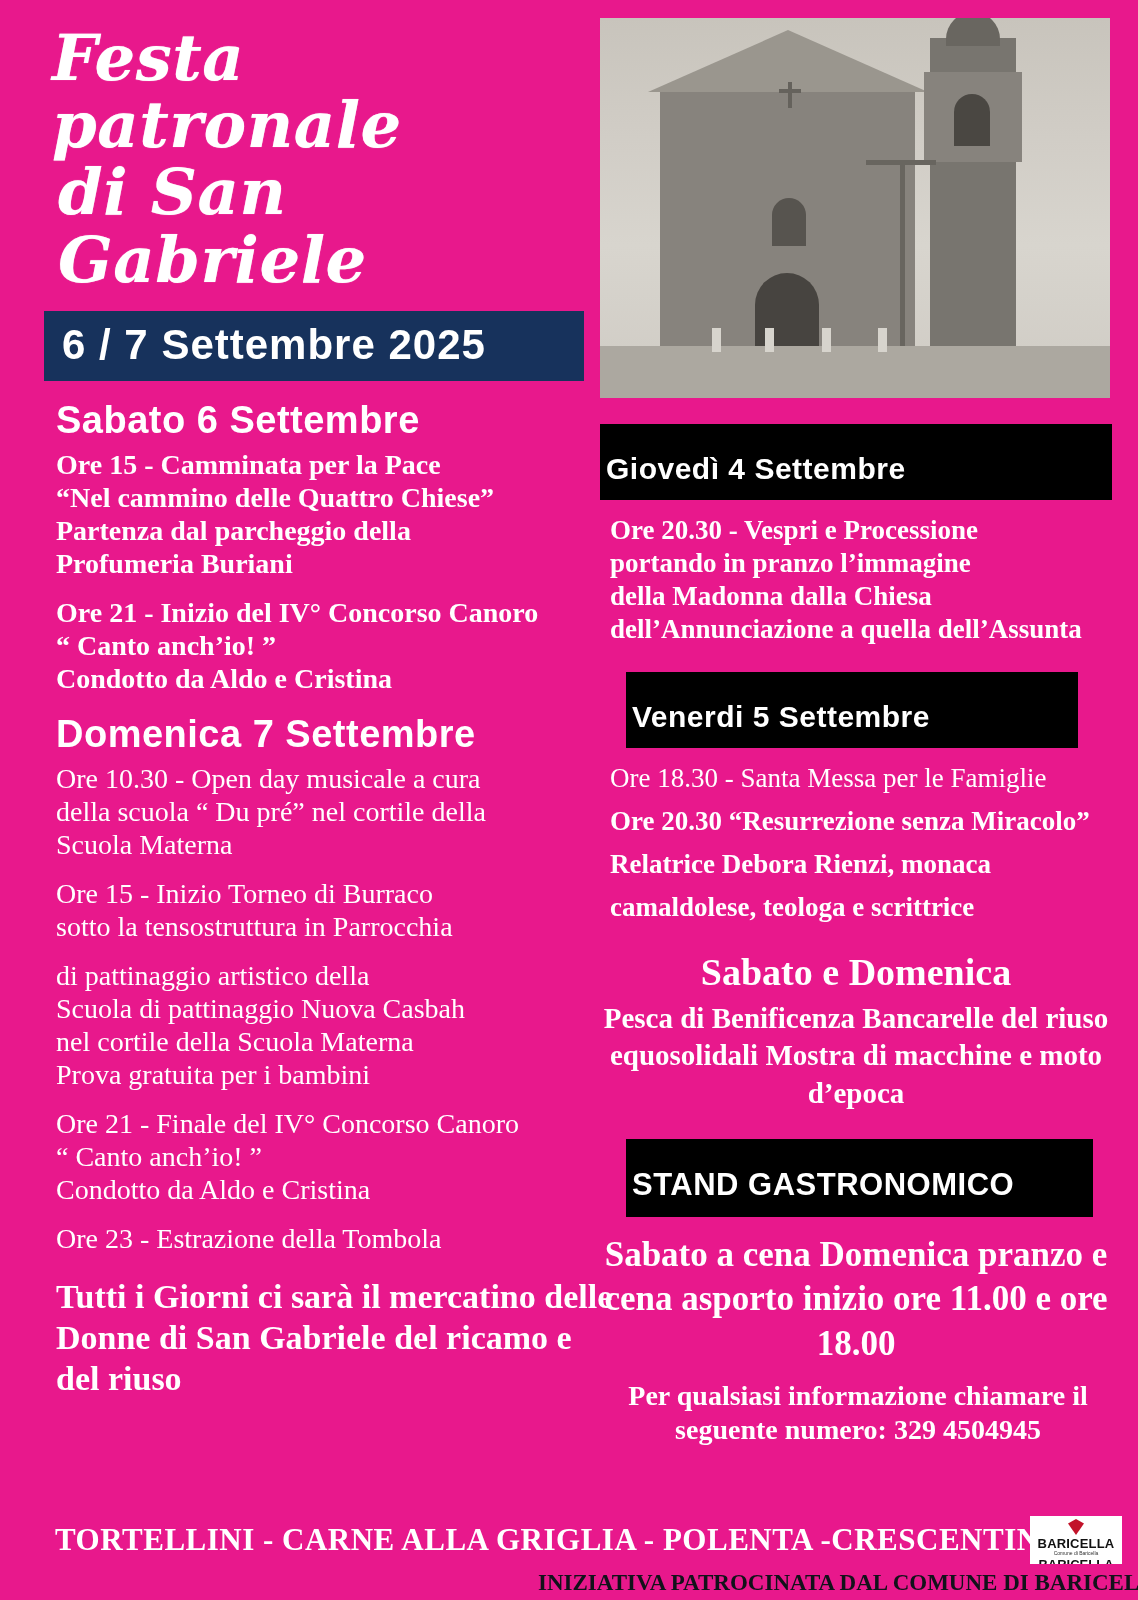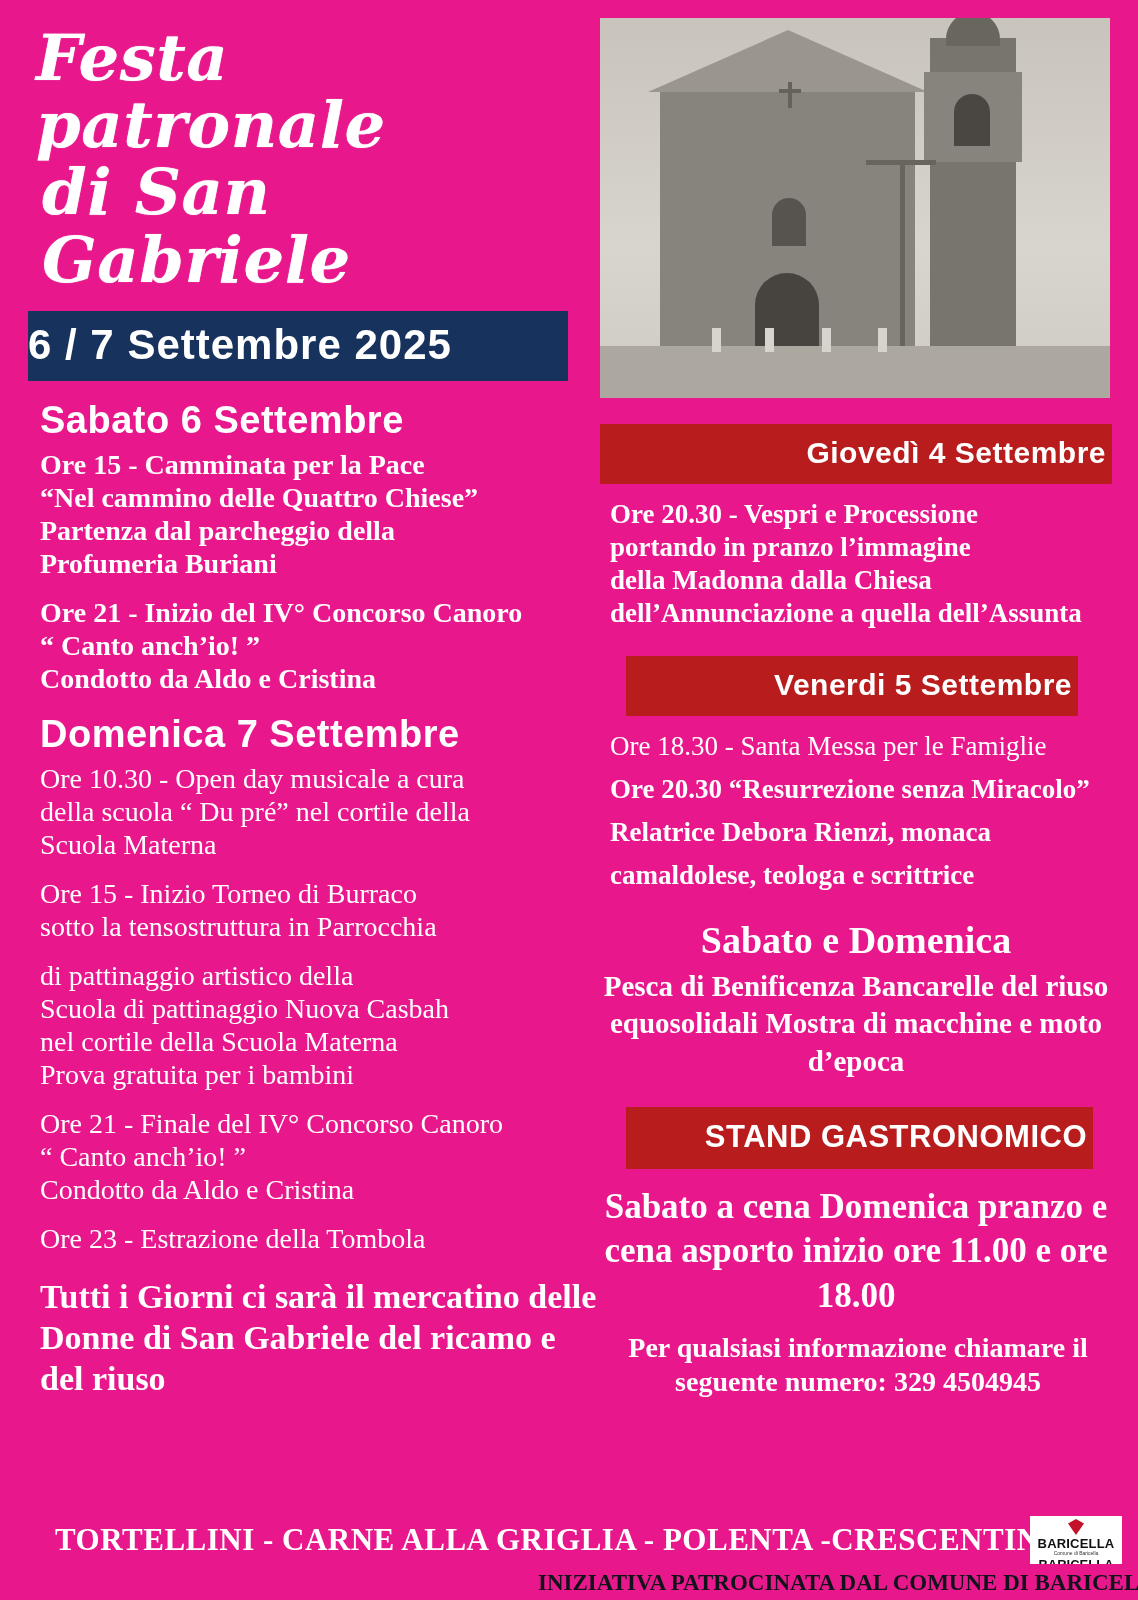--- a/index.html
+++ b/index.html
@@ -18,21 +18,21 @@
   .poster {
     position: relative;
     width: 1138px;
     height: 1600px;
     box-sizing: border-box;
   }
 
   
   .left-col {
     position: absolute;
-    left: 28px;
+    left: 44px;
     top: 10px;
     width: 570px;
   }
   .title-script {
     font-family: "DejaVu Serif", serif;
     font-style: italic;
     font-weight: bold;
     font-size: 64px;
     line-height: 1.05;
     letter-spacing: 0.5px;
@@ -44,21 +44,21 @@
     display: block;
     margin-left: 6px;
   }
   .date-band {
     margin-top: 18px;
     background: #17325c;
     color: #ffffff;
     font-family: "Liberation Sans", sans-serif;
     font-weight: bold;
     font-size: 42px;
-    padding: 10px 14px 12px 0;
+    padding: 10px 14px 12px 18px;
     width: 540px;
     box-sizing: border-box;
     letter-spacing: 1px;
   }
   .day-head {
     font-family: "Liberation Sans", sans-serif;
     font-weight: bold;
     font-size: 38px;
     margin: 18px 0 6px 12px;
     letter-spacing: 0.5px;
@@ -203,26 +203,26 @@
     bottom: 46px;
     width: 9px; height: 24px;
     background: #ddd4c0;
   }
   .photo .b1 { left: 112px; }
   .photo .b2 { left: 165px; }
   .photo .b3 { left: 222px; }
   .photo .b4 { left: 278px; }
 
   .blue-band {
-    background: #b91c1c;
+    background: #000000;
     font-family: "Liberation Sans", sans-serif;
     font-weight: bold;
     font-size: 30px;
-    text-align: right;
-    padding: 12px 6px 14px;
+    text-align: left;
+    padding: 28px 6px 14px;
     margin-top: 26px;
     letter-spacing: 0.5px;
   }
   .blue-band.narrow {
     width: 440px;
     margin-left: 26px;
   }
   .blue-band.stand {
     width: 455px;
     margin-left: 26px;

